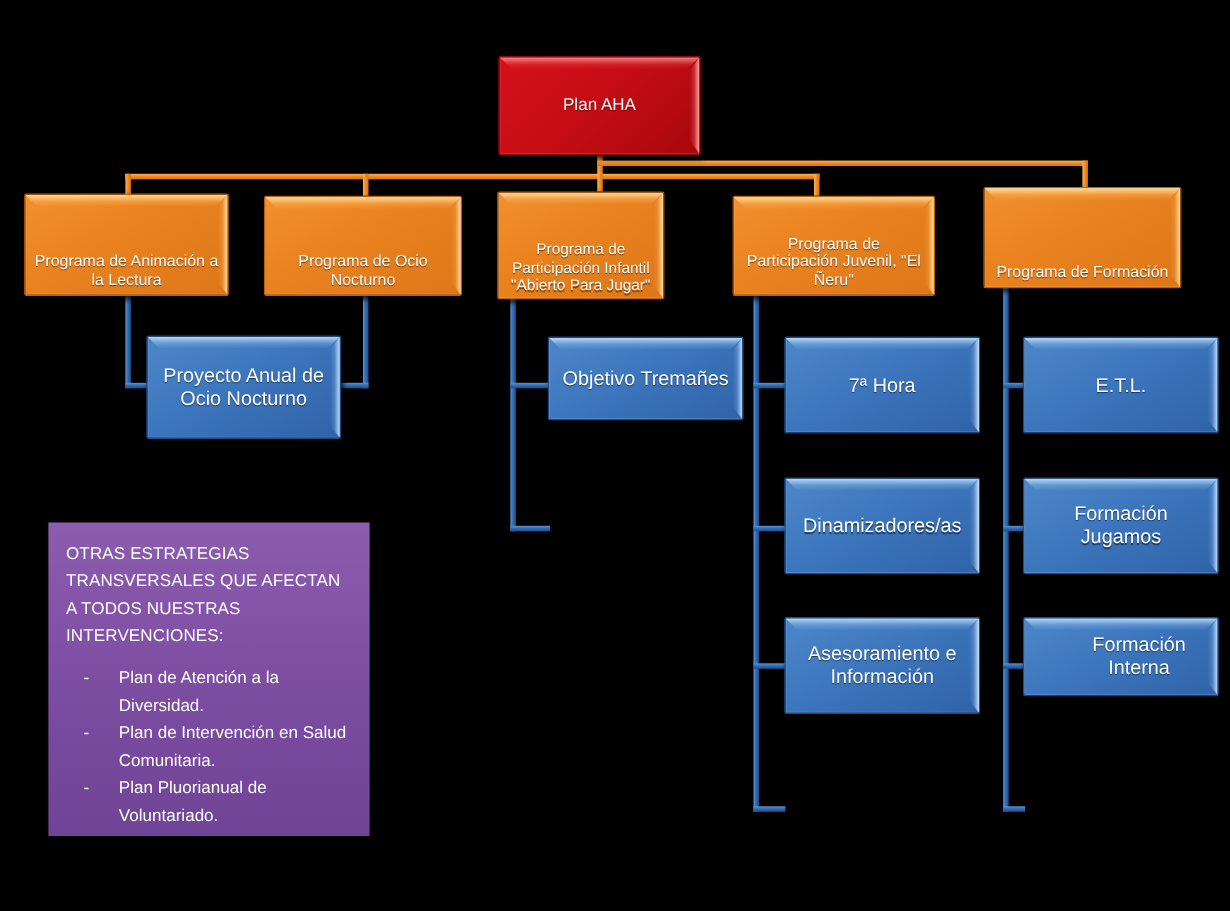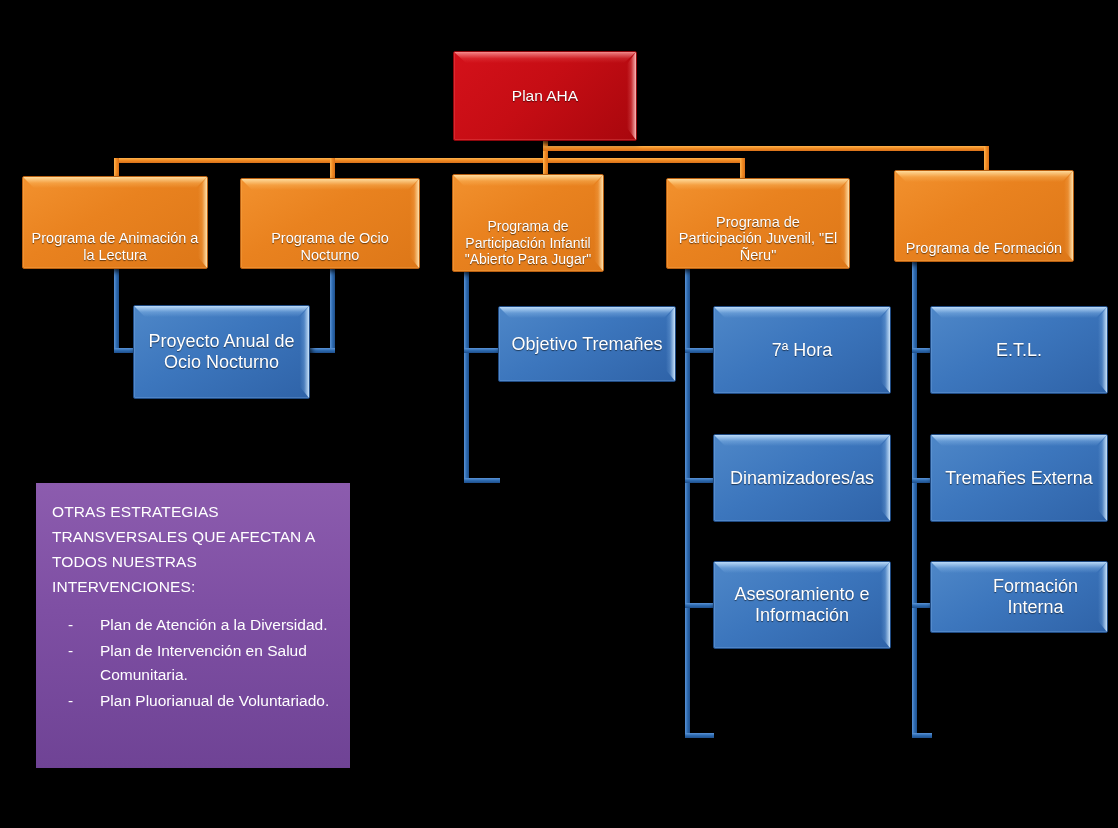--- a/index.html
+++ b/index.html
@@ -252,29 +252,29 @@
   <div class="node blue fs-proj" style="left:713px; top:561px; width:178px; height:88px;">
     <span>Asesoramiento e Información</span>
   </div>
 
 
   <div class="node blue fs-proj" style="left:930px; top:306px; width:178px; height:88px;">
     <span>E.T.L.</span>
   </div>
 
   <div class="node blue fs-proj" style="left:930px; top:434px; width:178px; height:88px;">
-    <span>Tremañes Externa</span>
+    <span>Formación Jugamos</span>
   </div>
 
   <div class="node blue fs-proj" style="left:930px; top:561px; width:178px; height:72px;padding-left:40px;">
     <span>Formación Interna</span>
   </div>
 
 
-  <div class="note" style="left:36px; top:475px; width:314px; height:285px;margin-top:8px;">
+  <div class="note" style="left:44px; top:475px; width:292px; height:285px;">
     <div class="note-head">OTRAS ESTRATEGIAS TRANSVERSALES QUE AFECTAN A TODOS NUESTRAS INTERVENCIONES:</div>
     <ul>
       <li>
         <span class="dash">-</span>
         <span>Plan de Atención a la Diversidad.</span>
       </li>
       <li>
         <span class="dash">-</span>
         <span>Plan de Intervención en Salud Comunitaria.</span>
       </li>

